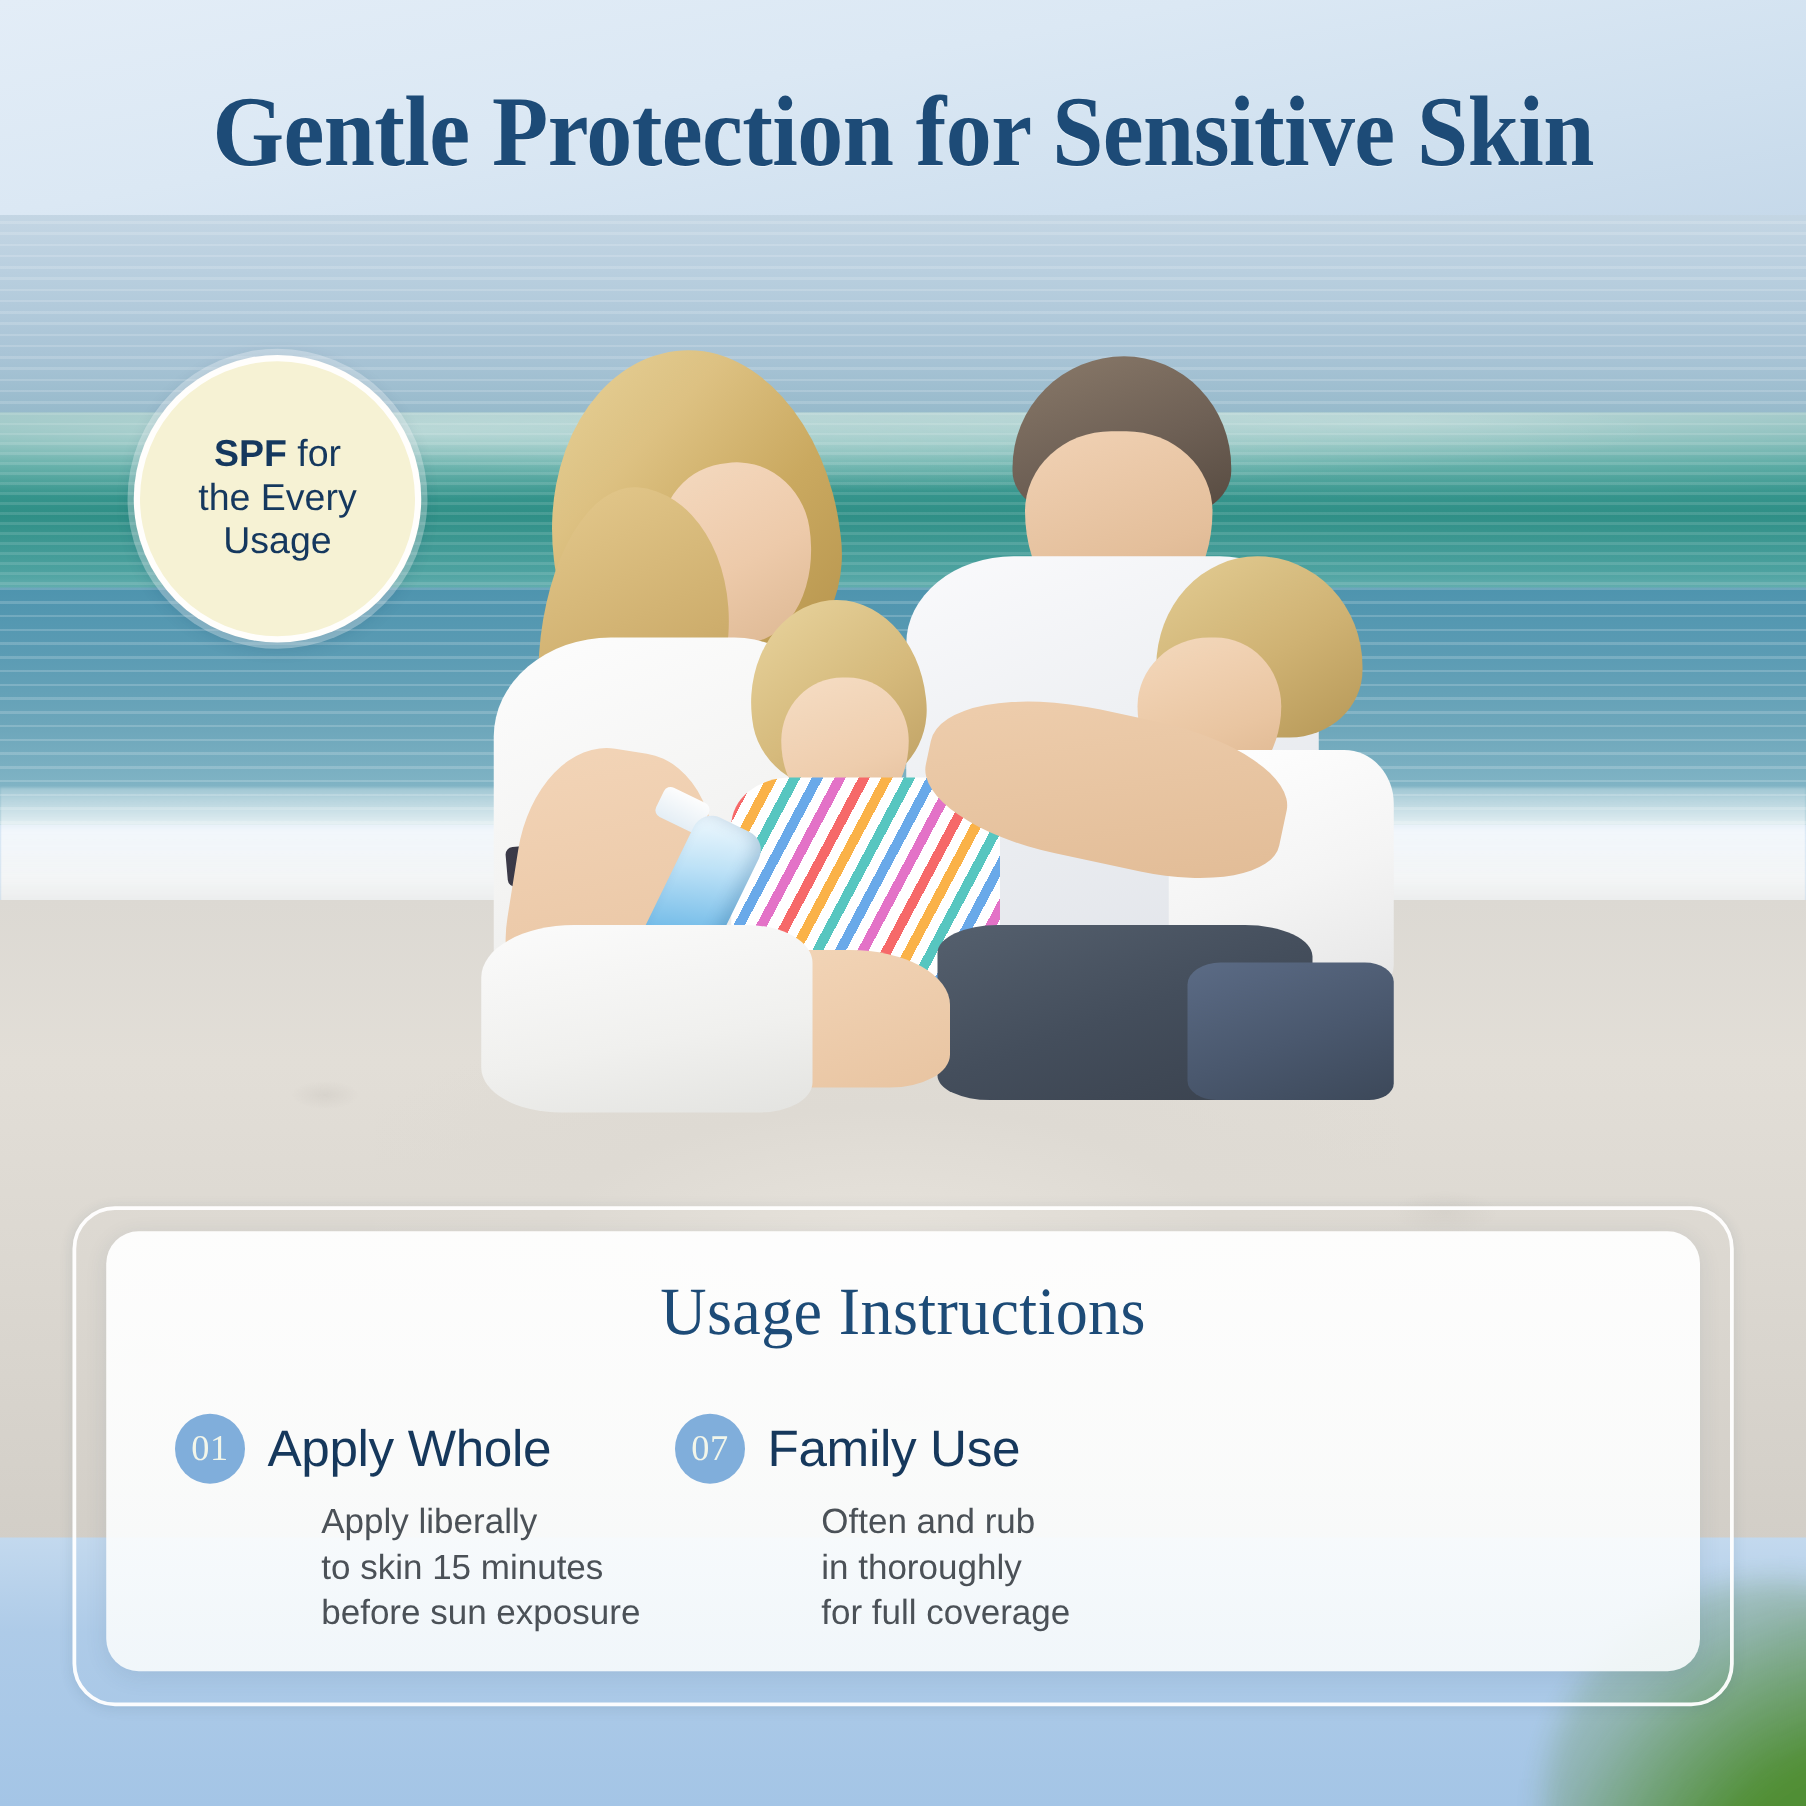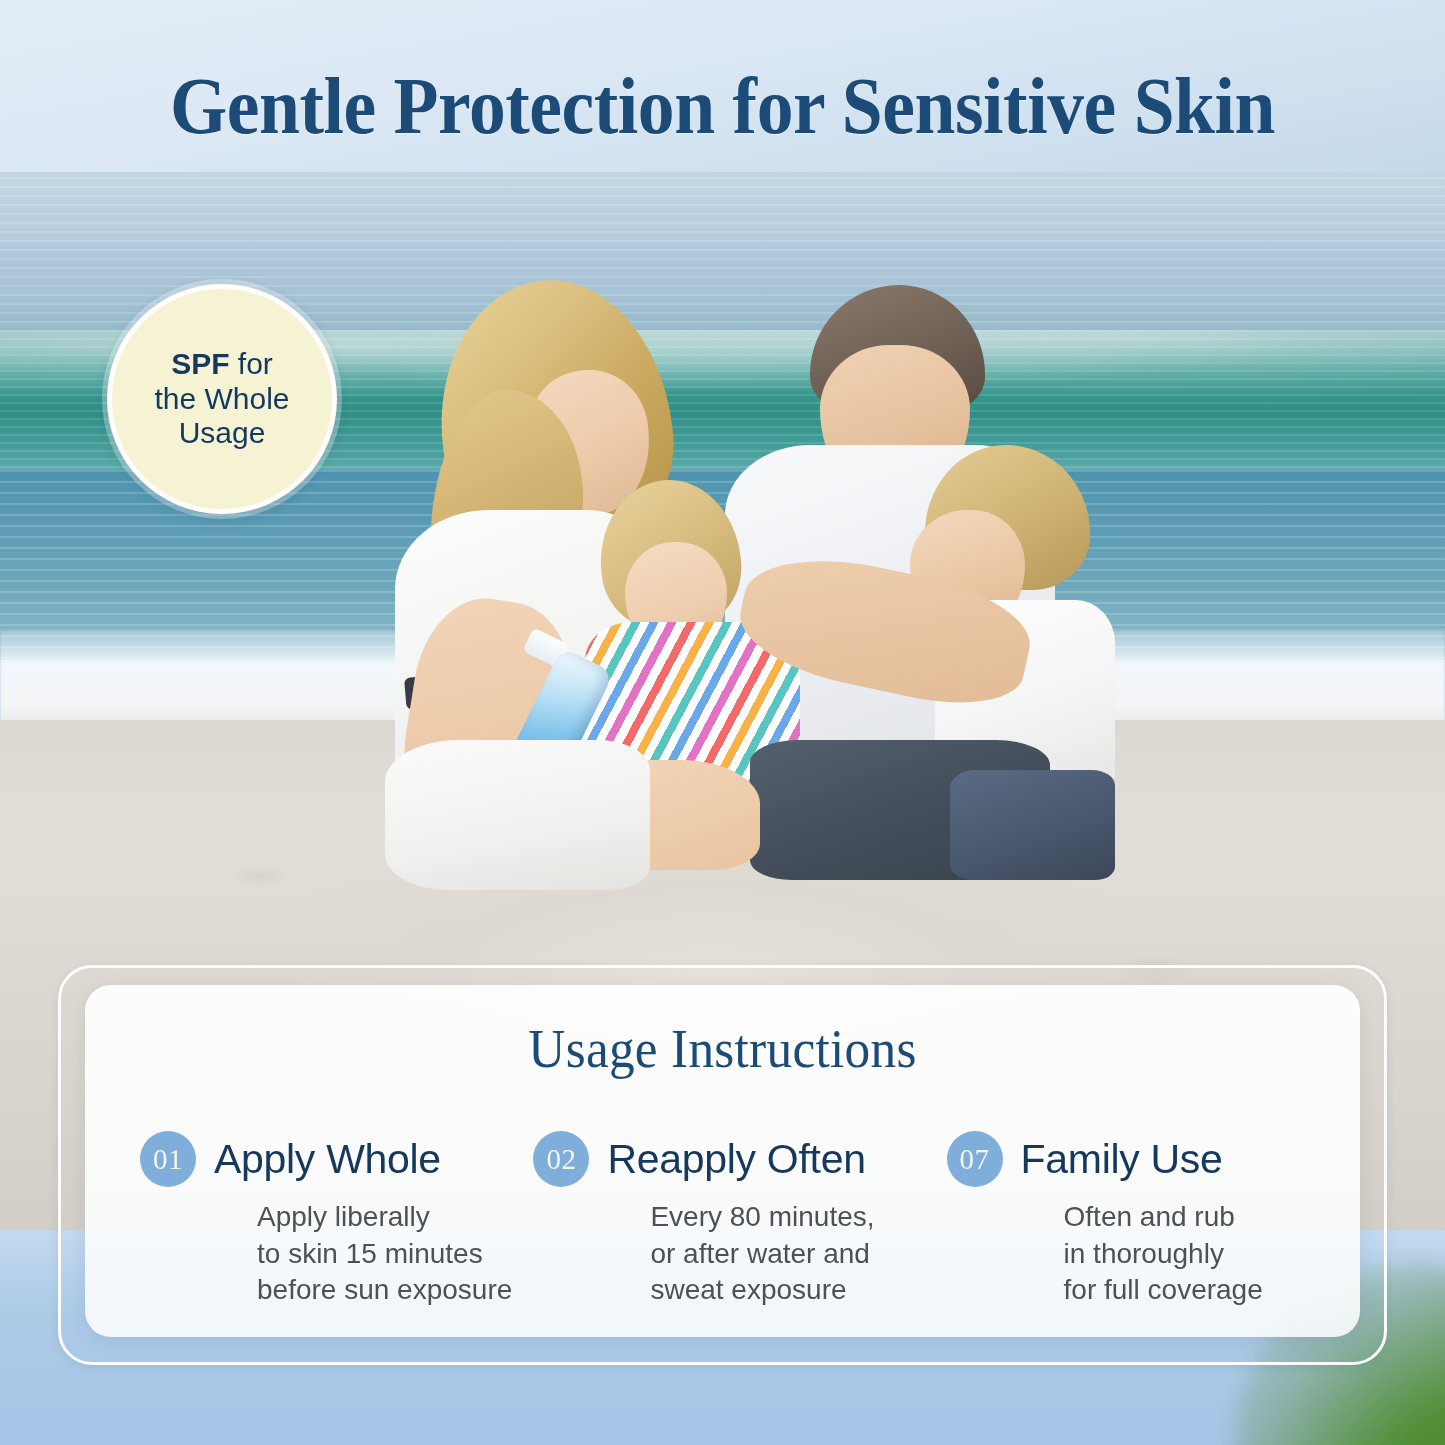--- a/index.html
+++ b/index.html
@@ -295,50 +295,41 @@
 
     </div>
   </div>
 
   <div class="title-band"></div>
   <div class="page-title">Gentle Protection for Sensitive Skin</div>
 
   <div class="badge">
     <div class="badge-text">
       <b>SPF</b><span> for</span><br>
-      <span>the Whole</span><br>
+      <span>the Every</span><br>
       <span>Usage</span>
     </div>
   </div>
 
   <div class="panel-card"></div>
   <div class="panel-frame"></div>
   <div class="panel-title">Usage Instructions</div>
 
   <div class="steps">
 
     <div class="step">
       <div class="step-head">
         <div class="step-num">01</div>
         <div class="step-title">Apply Whole</div>
       </div>
       <div class="step-body">Apply liberally
 to skin 15 minutes
 before sun exposure</div>
     </div>
 
-    <div class="step">
-      <div class="step-head">
-        <div class="step-num">02</div>
-        <div class="step-title">Reapply Often</div>
-      </div>
-      <div class="step-body">Every 80 minutes,
-or after water and
-sweat exposure</div>
-    </div>
 
     <div class="step">
       <div class="step-head">
         <div class="step-num">07</div>
         <div class="step-title">Family Use</div>
       </div>
       <div class="step-body">Often and rub
 in thoroughly
 for full coverage</div>
     </div>

